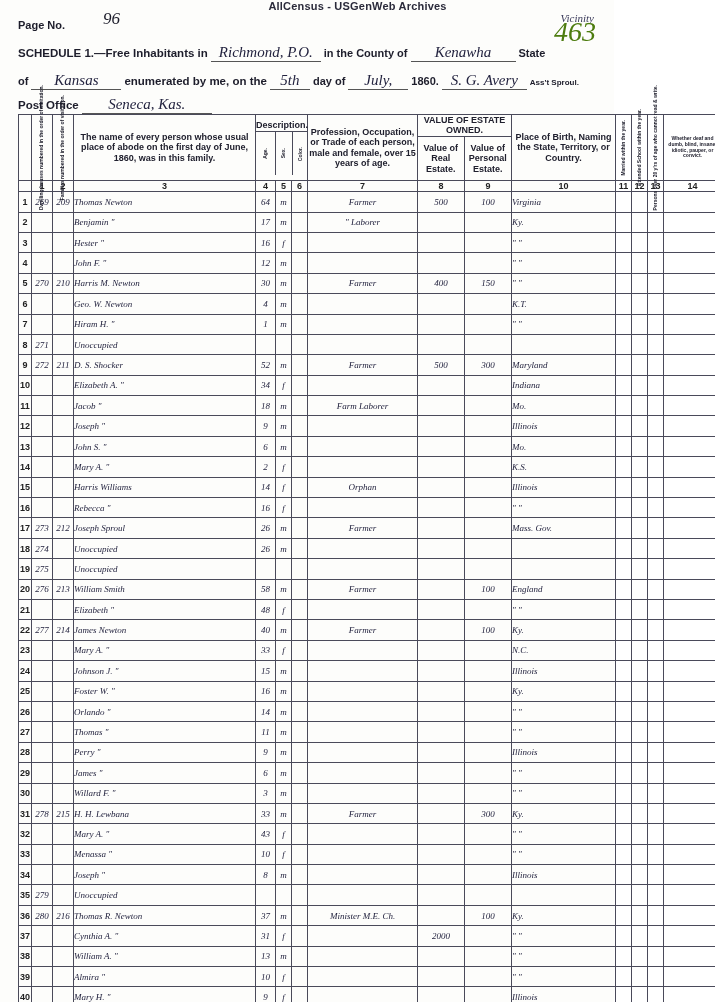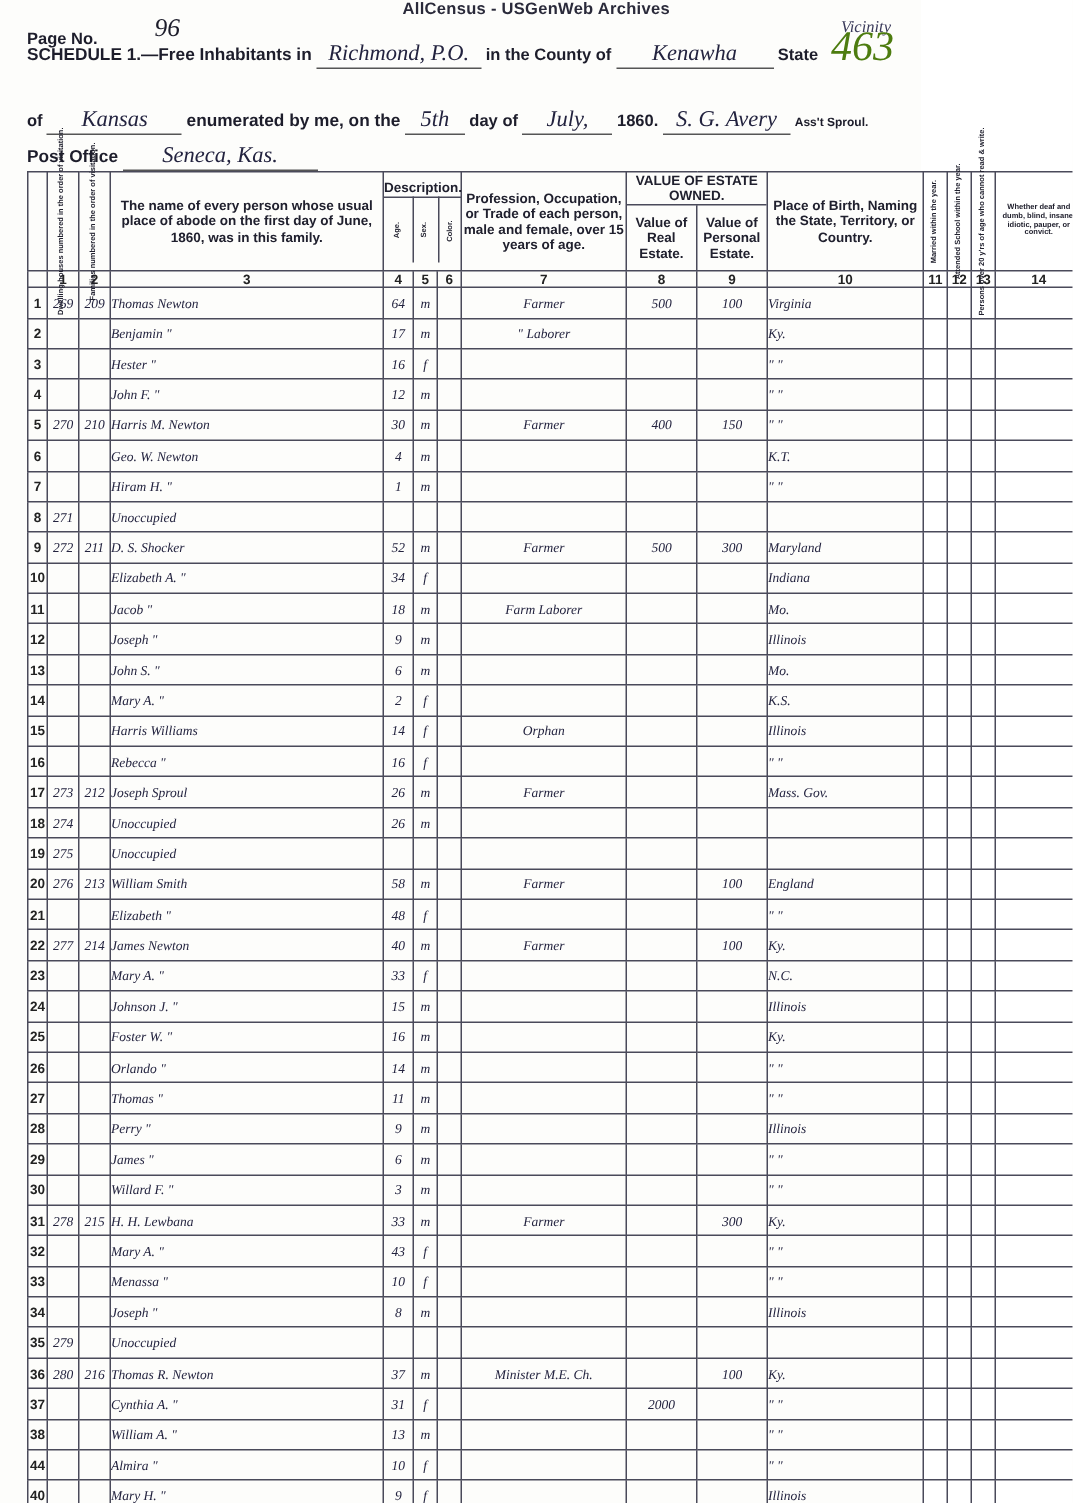--- a/index.html
+++ b/index.html
@@ -16,21 +16,21 @@
     position:absolute;left:0;top:0;width:715px;text-align:center;
     font-family:"Liberation Sans", sans-serif;
     font-size:11px;font-weight:bold;color:#2a2a3a;letter-spacing:.2px;
   }
   .lbl{font-family:"Liberation Sans", sans-serif;font-weight:bold;font-size:11px;}
   .ink{font-family:"Liberation Serif", serif;font-style:italic;color:#23233f;}
   .pageno{position:absolute;left:18px;top:14px;font-family:"Liberation Sans",sans-serif;font-size:11px;font-weight:bold;}
   .pageno .num{font-style:italic;font-family:"Liberation Serif",serif;font-size:17px;font-weight:normal;margin-left:38px;position:relative;top:-5px;}
   .stampno{position:absolute;right:18px;top:16px;font-family:"Liberation Serif",serif;font-style:italic;font-size:28px;color:#4d7c0f;}
   .stampsub{position:absolute;right:20px;top:12px;font-family:"Liberation Serif",serif;font-style:italic;font-size:11px;color:#3a3a5a;}
-  .line1{position:absolute;left:18px;top:28px;width:680px;font-size:12px;}
+  .line1{position:absolute;left:18px;top:44px;width:680px;font-size:12px;}
   .line2{position:absolute;left:18px;top:72px;width:680px;font-size:12px;}
   .line3{position:absolute;left:18px;top:96px;width:680px;font-size:12px;}
   .schedule{font-family:"Liberation Sans",sans-serif;font-weight:bold;font-size:11.5px;}
   .u{display:inline-block;border-bottom:1px solid #555;min-width:20px;text-align:center;}
   .big-script{font-size:15px;}
 
   
   table.census{
     position:absolute;left:18px;top:114px;
     border-collapse:collapse;
@@ -866,21 +866,21 @@
           <td class="cell-ink c"></td>
           <td class="cell-ink c"></td>
           <td class="cell-ink c"></td>
           <td class="cell-ink">"  "</td>
           <td class="cell-ink c"></td>
           <td class="cell-ink c"></td>
           <td class="cell-ink c"></td>
           <td class="cell-ink c"></td>
         </tr>
         <tr class="datarow">
-          <td class="rn">44</td>
+          <td class="rn">39</td>
           <td class="cell-ink c"></td>
           <td class="cell-ink c"></td>
           <td class="cell-ink">Almira  "</td>
           <td class="cell-ink c">10</td>
           <td class="cell-ink c">f</td>
           <td class="cell-ink c"></td>
           <td class="cell-ink c"></td>
           <td class="cell-ink c"></td>
           <td class="cell-ink c"></td>
           <td class="cell-ink">"  "</td>

